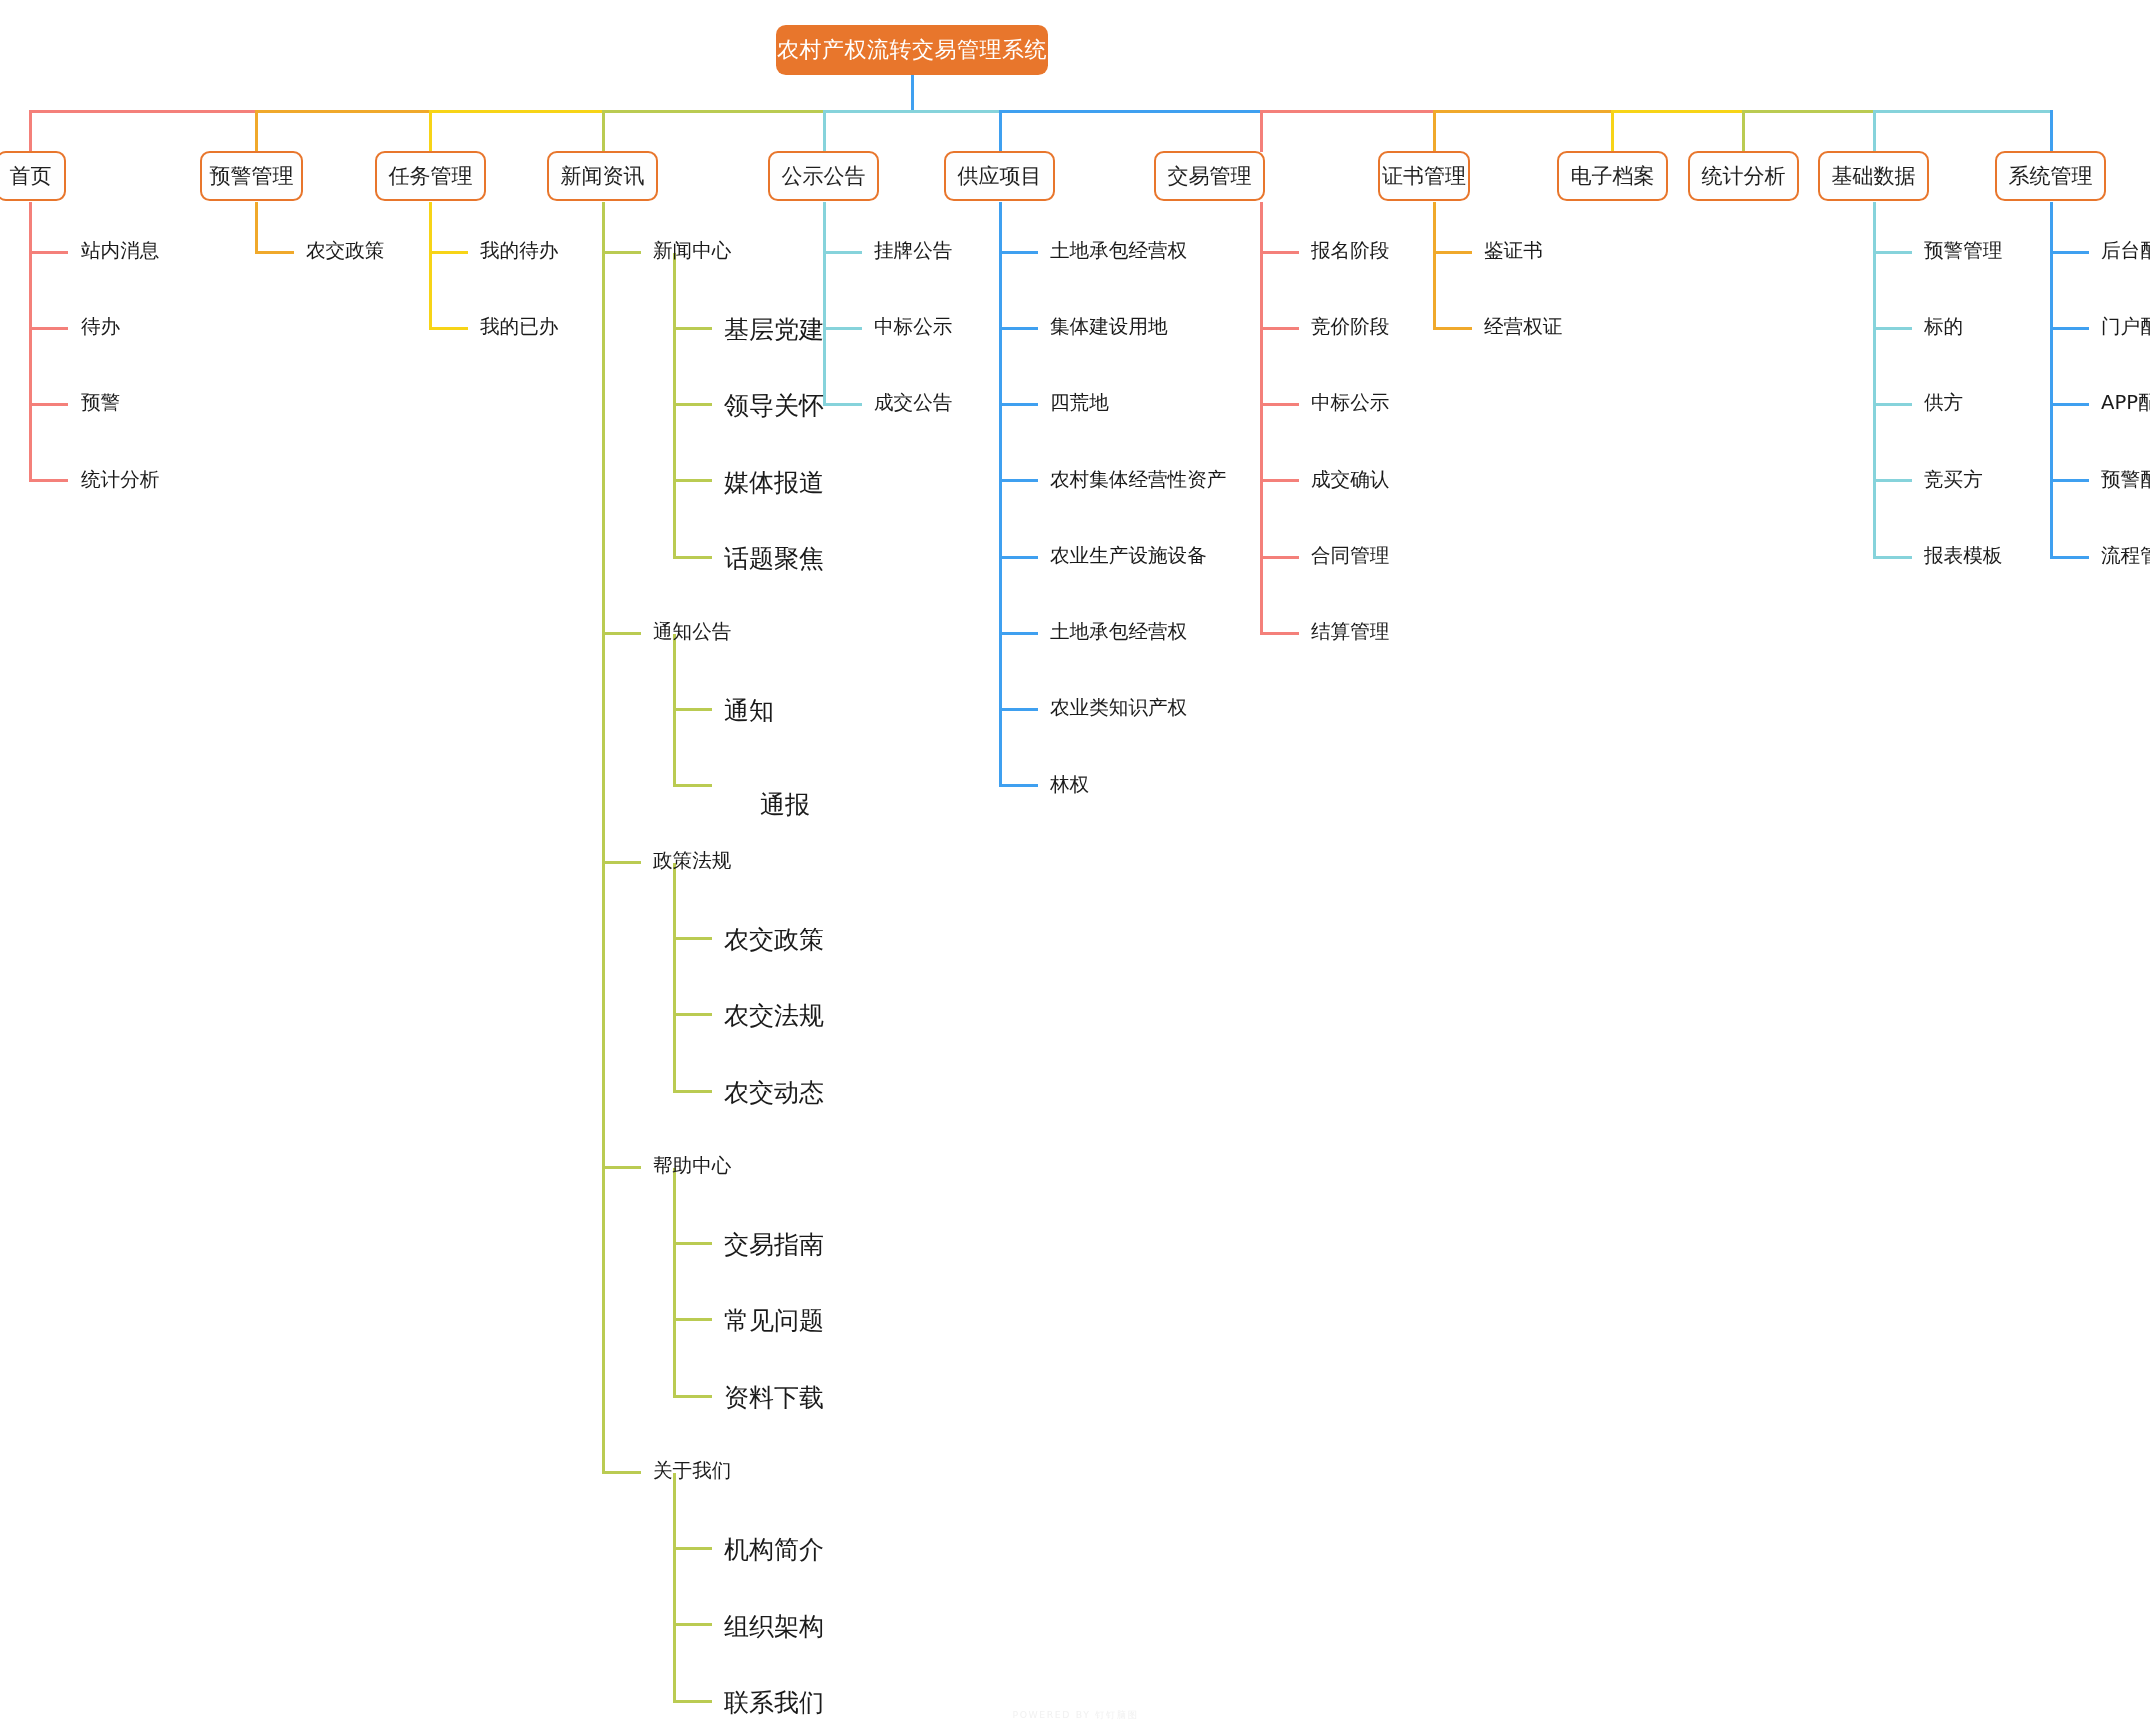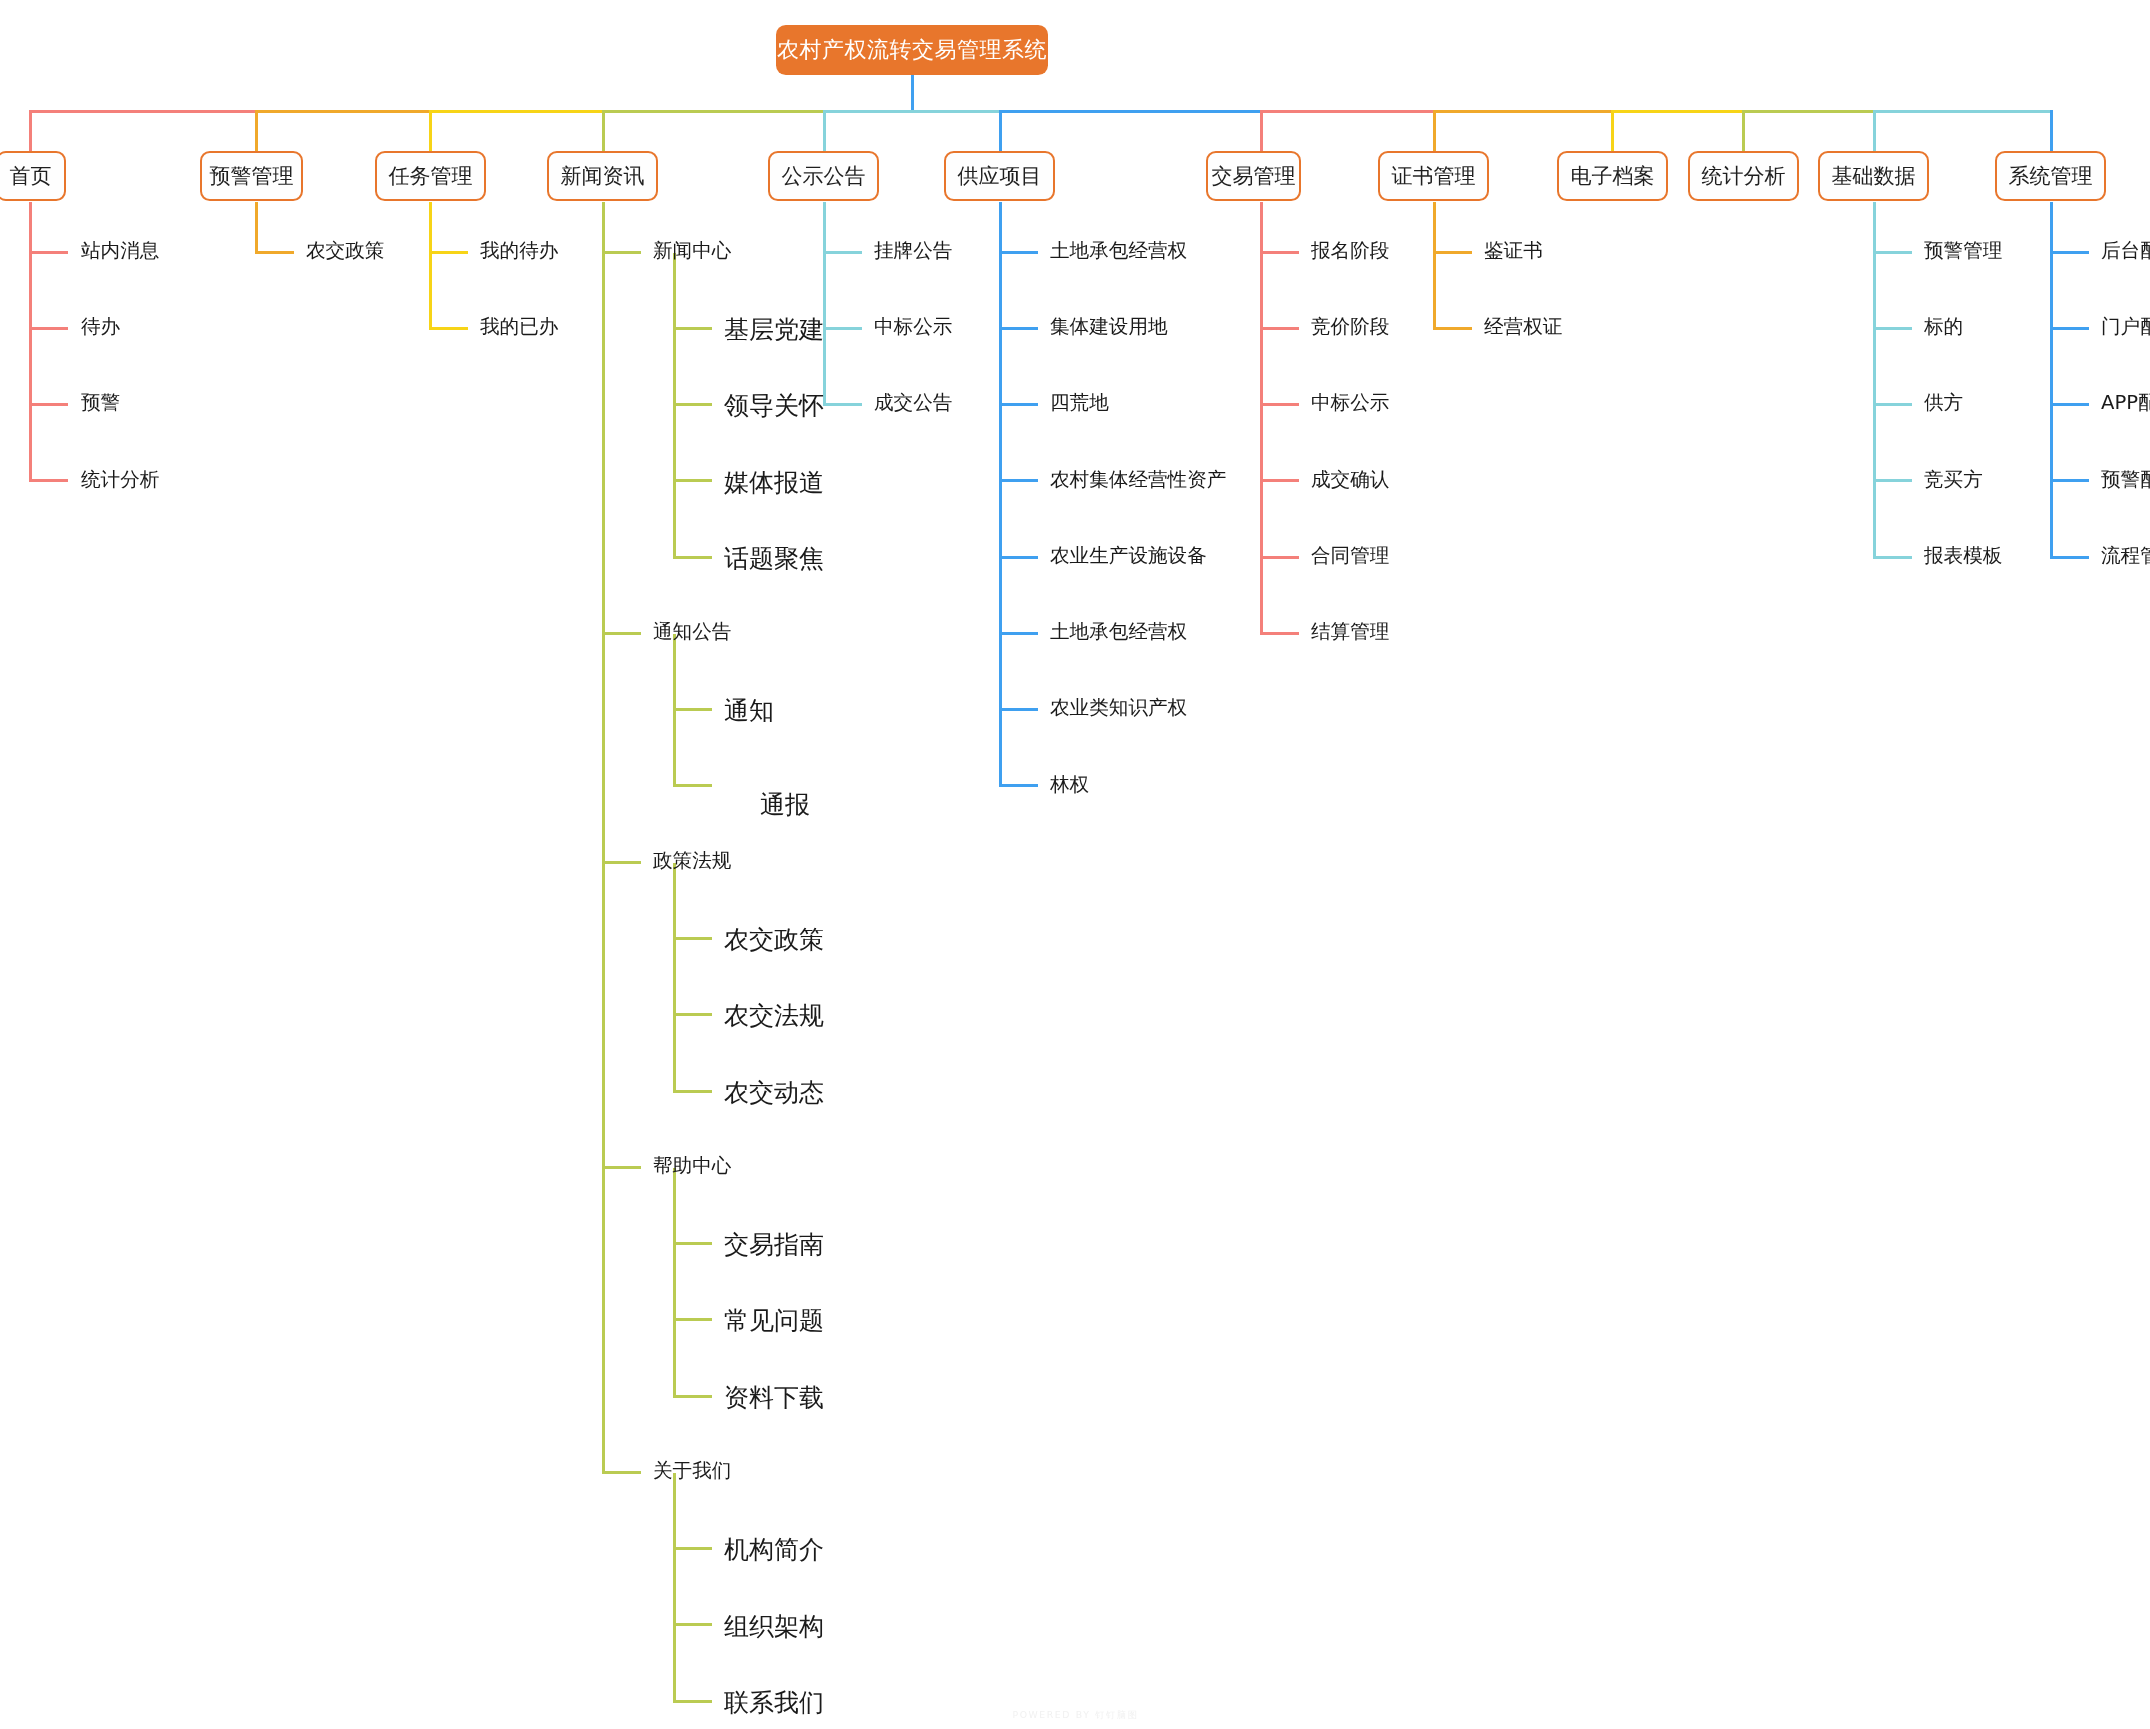--- a/index.html
+++ b/index.html
@@ -190,36 +190,36 @@
     <div class="seg-h" style="left: 999px; top: 479px; width: 39px; background: rgb(63, 160, 240);"></div>
     <div class="leaf" style="left: 1050px; top: 470px;">农村集体经营性资产</div>
     <div class="seg-h" style="left: 999px; top: 556px; width: 39px; background: rgb(63, 160, 240);"></div>
     <div class="leaf" style="left: 1050px; top: 546px;">农业生产设施设备</div>
     <div class="seg-h" style="left: 999px; top: 632px; width: 39px; background: rgb(63, 160, 240);"></div>
     <div class="leaf" style="left: 1050px; top: 622px;">土地承包经营权</div>
     <div class="seg-h" style="left: 999px; top: 708px; width: 39px; background: rgb(63, 160, 240);"></div>
     <div class="leaf" style="left: 1050px; top: 698px;">农业类知识产权</div>
     <div class="seg-h" style="left: 999px; top: 784px; width: 39px; background: rgb(63, 160, 240);"></div>
     <div class="leaf" style="left: 1050px; top: 775px;">林权</div>
-    <div class="l1-node" style="left: 1206px; top: 151px; width: 95px; border-color: rgb(232, 118, 44); background: rgb(254, 254, 254); color: rgb(31, 31, 31);">交易管理</div>
+    <div class="l1-node" style="left: 1154px; top: 151px; width: 111px; border-color: rgb(232, 118, 44); background: rgb(254, 254, 254); color: rgb(31, 31, 31);">交易管理</div>
     <div class="seg-v" style="left: 1260px; top: 110px; height: 42px; background: rgb(244, 128, 122);"></div>
     <div class="seg-v" style="left: 1260px; top: 202px; height: 432px; background: rgb(244, 128, 122);"></div>
     <div class="seg-h" style="left: 1260px; top: 251px; width: 39px; background: rgb(244, 128, 122);"></div>
     <div class="leaf" style="left: 1311px; top: 241px;">报名阶段</div>
     <div class="seg-h" style="left: 1260px; top: 327px; width: 39px; background: rgb(244, 128, 122);"></div>
     <div class="leaf" style="left: 1311px; top: 317px;">竞价阶段</div>
     <div class="seg-h" style="left: 1260px; top: 403px; width: 39px; background: rgb(244, 128, 122);"></div>
     <div class="leaf" style="left: 1311px; top: 393px;">中标公示</div>
     <div class="seg-h" style="left: 1260px; top: 479px; width: 39px; background: rgb(244, 128, 122);"></div>
     <div class="leaf" style="left: 1311px; top: 470px;">成交确认</div>
     <div class="seg-h" style="left: 1260px; top: 556px; width: 39px; background: rgb(244, 128, 122);"></div>
     <div class="leaf" style="left: 1311px; top: 546px;">合同管理</div>
     <div class="seg-h" style="left: 1260px; top: 632px; width: 39px; background: rgb(244, 128, 122);"></div>
     <div class="leaf" style="left: 1311px; top: 622px;">结算管理</div>
-    <div class="l1-node" style="left: 1378px; top: 151px; width: 111px; border-color: rgb(232, 118, 44); background: rgb(254, 254, 254); color: rgb(31, 31, 31);">证书管理</div>
+    <div class="l1-node" style="left: 1378px; top: 151px; width: 92px; border-color: rgb(232, 118, 44); background: rgb(254, 254, 254); color: rgb(31, 31, 31);">证书管理</div>
     <div class="seg-v" style="left: 1433px; top: 110px; height: 42px; background: rgb(240, 169, 43);"></div>
     <div class="seg-v" style="left: 1433px; top: 202px; height: 127px; background: rgb(240, 169, 43);"></div>
     <div class="seg-h" style="left: 1433px; top: 251px; width: 39px; background: rgb(240, 169, 43);"></div>
     <div class="leaf" style="left: 1484px; top: 241px;">鉴证书</div>
     <div class="seg-h" style="left: 1433px; top: 327px; width: 39px; background: rgb(240, 169, 43);"></div>
     <div class="leaf" style="left: 1484px; top: 317px;">经营权证</div>
     <div class="l1-node" style="left: 1557px; top: 151px; width: 111px; border-color: rgb(232, 118, 44); background: rgb(254, 254, 254); color: rgb(31, 31, 31);">电子档案</div>
     <div class="seg-v" style="left: 1611px; top: 110px; height: 42px; background: rgb(247, 212, 23);"></div>
     <div class="l1-node" style="left: 1688px; top: 151px; width: 111px; border-color: rgb(232, 118, 44); background: rgb(254, 254, 254); color: rgb(31, 31, 31);">统计分析</div>
     <div class="seg-v" style="left: 1742px; top: 110px; height: 42px; background: rgb(186, 203, 82);"></div>

